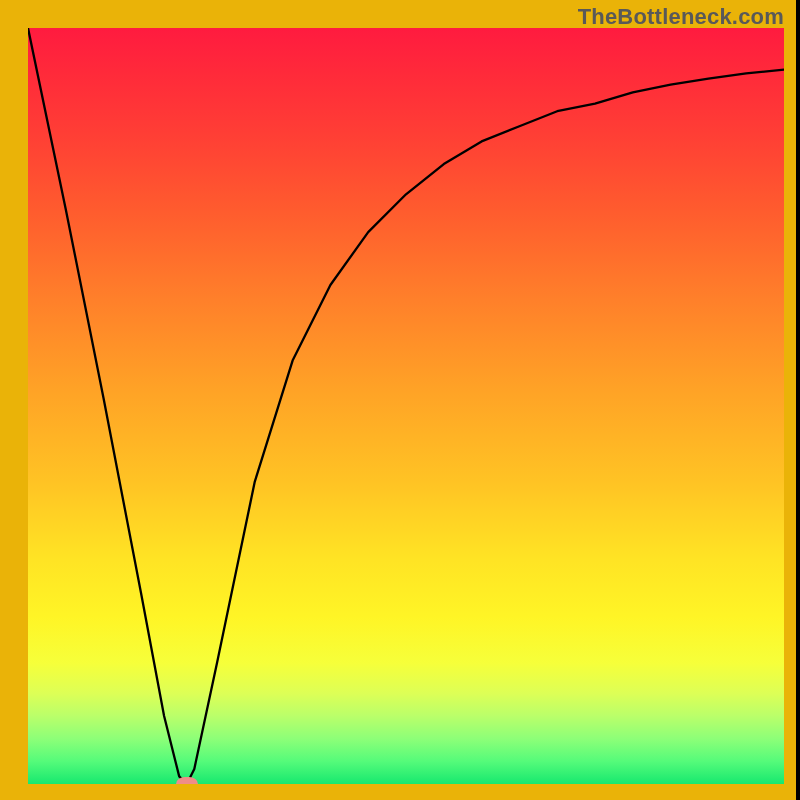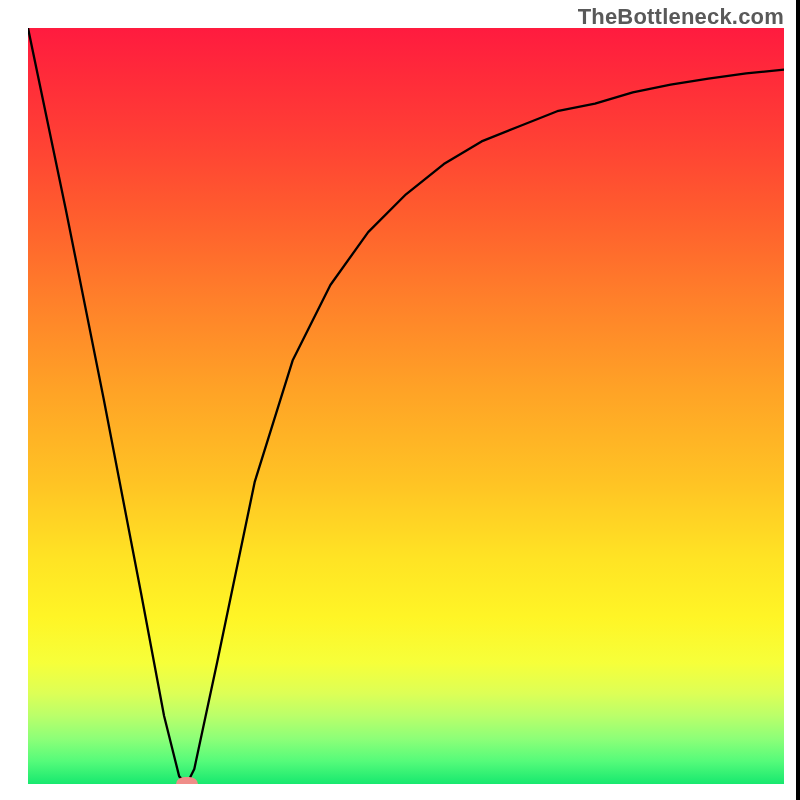--- a/index.html
+++ b/index.html
@@ -8,21 +8,21 @@
     width: 800px;
     height: 800px;
     overflow: hidden;
     background: #000;
     font-family: Arial, Helvetica, sans-serif;
   }
   .frame {
     position: relative;
     width: 796px;
     height: 800px;
-    background: #ffffff;
+    background: #eab308;
   }
   .plot-area {
     position: absolute;
     left: 28px;
     top: 28px;
     width: 756px;
     height: 756px;
     overflow: hidden;
   }
   .gradient {

